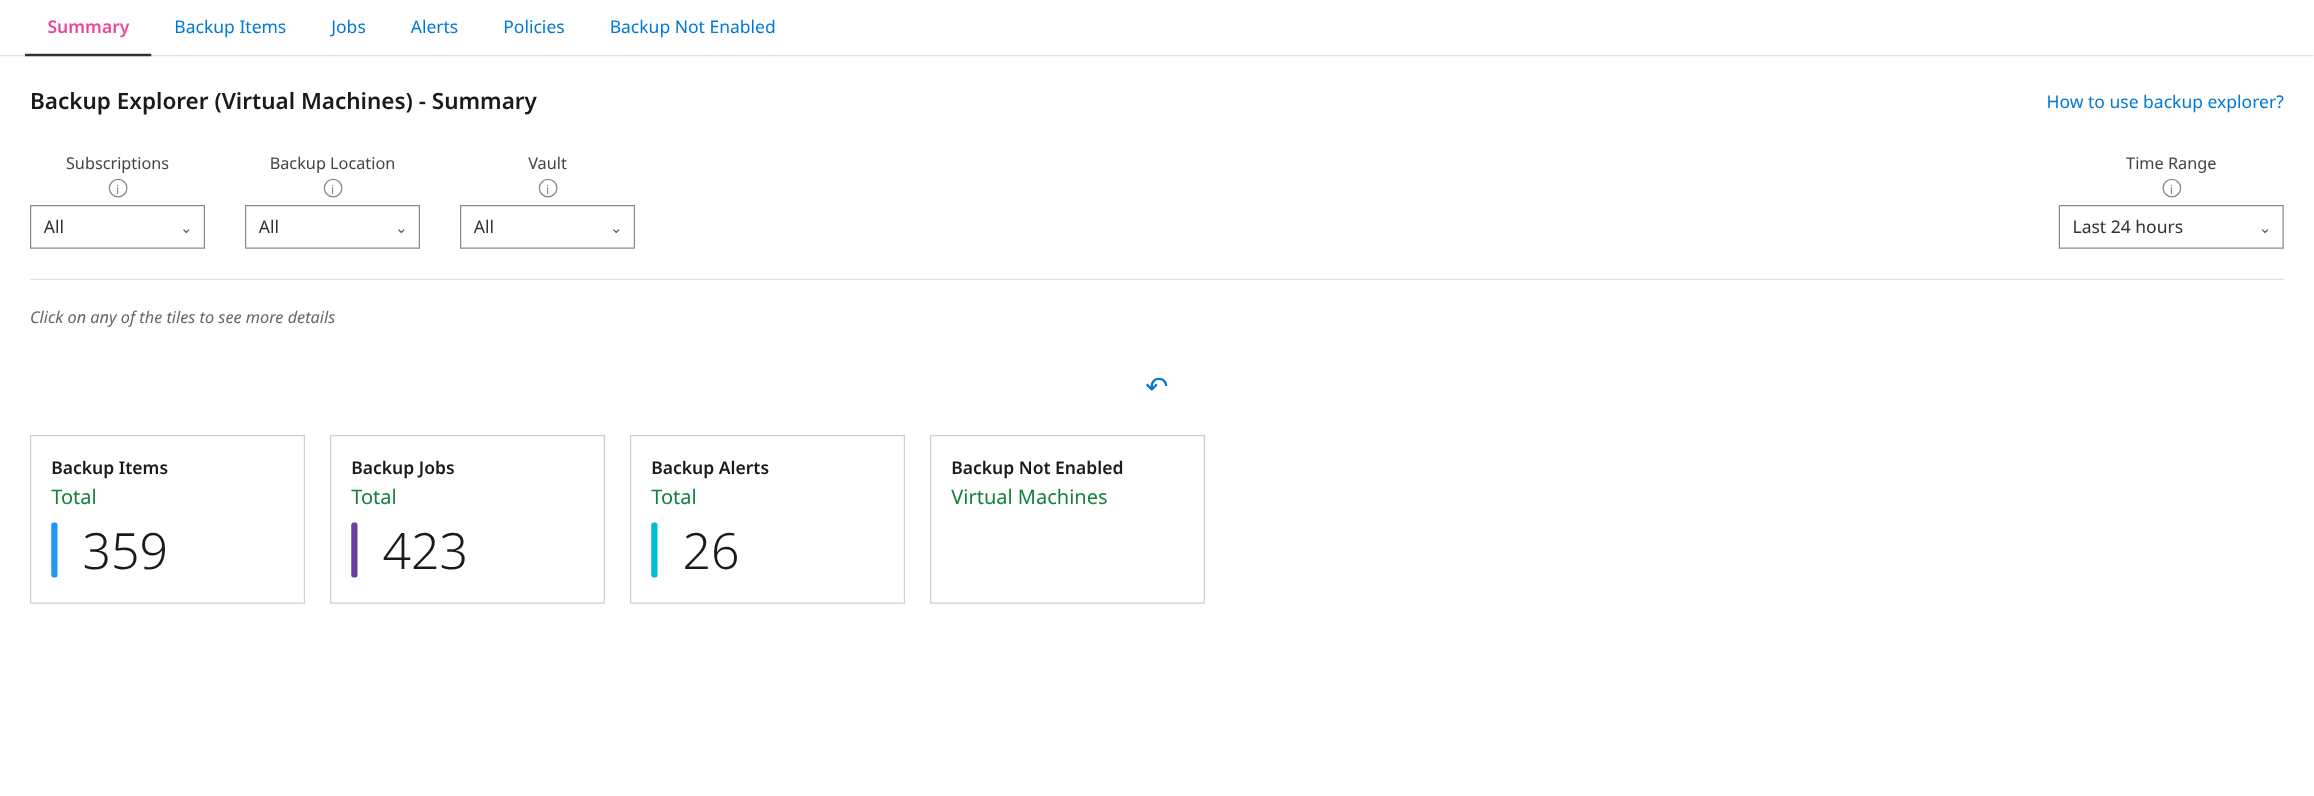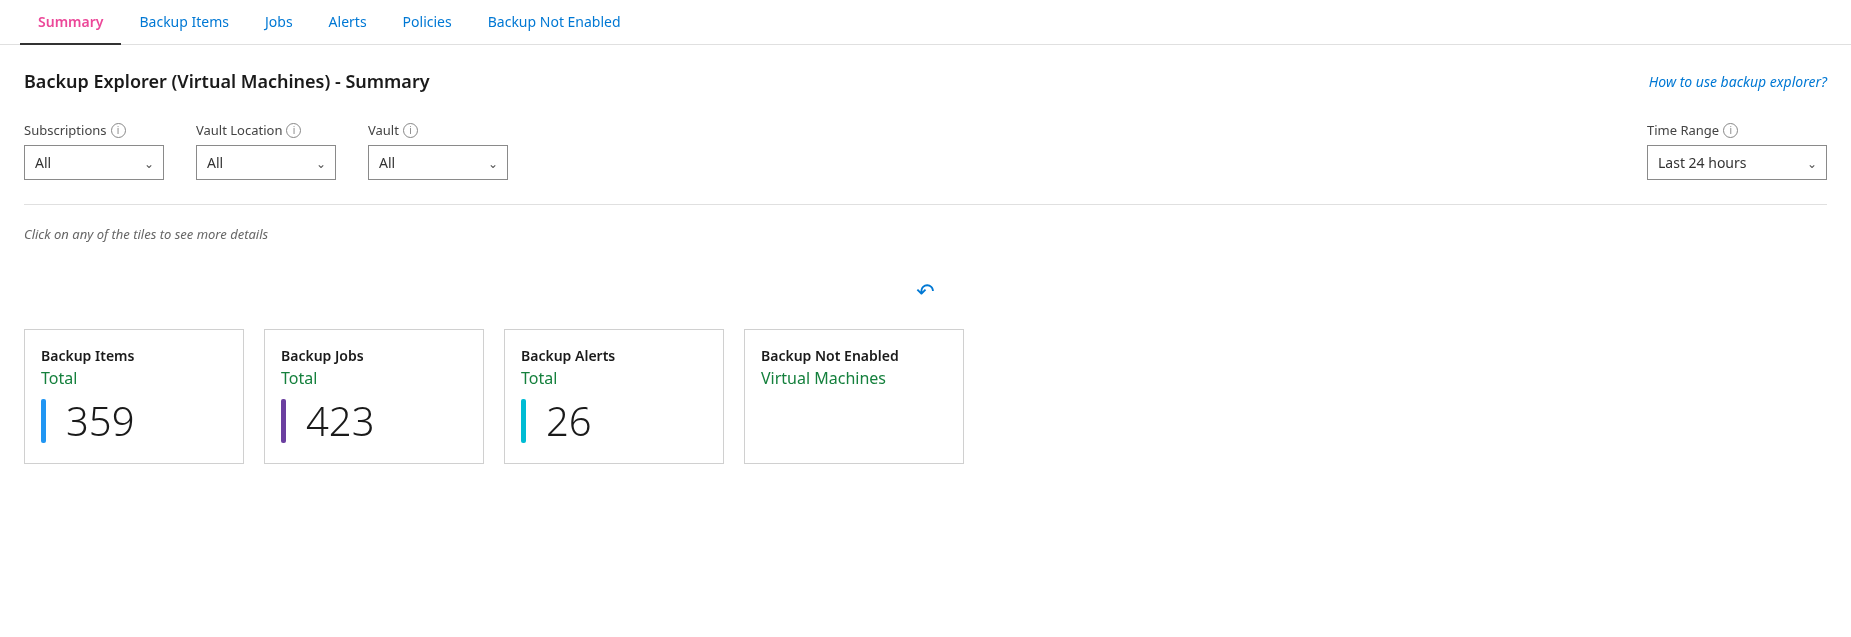--- a/index.html
+++ b/index.html
@@ -47,21 +47,20 @@
     .page-title {
       font-size: 18px;
       font-weight: 600;
       color: #1a1a1a;
     }
     .help-link {
       color: #0078d4;
       font-size: 14px;
       cursor: pointer;
       text-decoration: none;
-      font-style: italic;
     }
 
     
     .filters-row {
       display: flex;
       gap: 32px;
       align-items: flex-end;
       margin-bottom: 24px;
     }
     .filter-group {
@@ -71,20 +70,21 @@
     }
     .filter-group.time-range {
       margin-left: auto;
     }
     .filter-label {
       font-size: 13px;
       color: #444;
       display: flex;
       align-items: center;
       gap: 4px;
+      flex-direction: column;
     }
     .info-icon {
       display: inline-flex;
       align-items: center;
       justify-content: center;
       width: 15px;
       height: 15px;
       border: 1px solid #888;
       border-radius: 50%;
       font-size: 10px;
@@ -219,21 +219,21 @@
       <div class="select-wrapper">
         <select>
           <option>All</option>
         </select>
         <span class="chevron">⌄</span>
       </div>
     </div>
 
     <div class="filter-group">
       <label class="filter-label">
-        <span>Vault Location</span>
+        <span>Backup Location</span>
         <span class="info-icon">i</span>
       </label>
       <div class="select-wrapper">
         <select>
           <option>All</option>
         </select>
         <span class="chevron">⌄</span>
       </div>
     </div>
 

